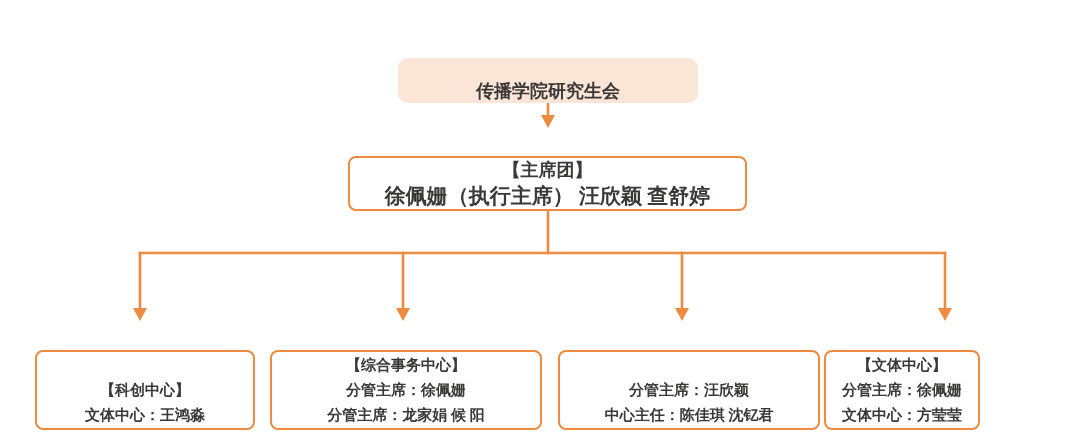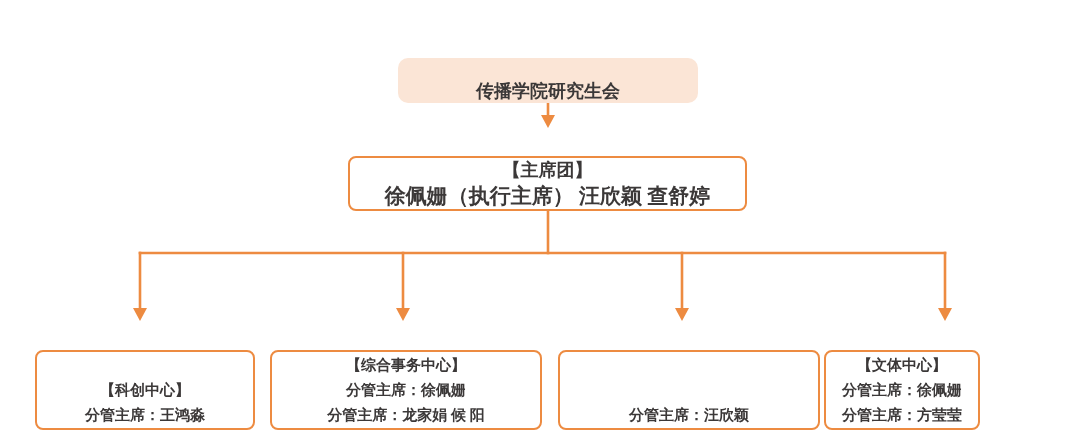--- a/index.html
+++ b/index.html
@@ -107,32 +107,33 @@
     <span>传播学院研究生会</span>
   </div>
 
   <div class="node node-presidium">
     <span class="title-line">【主席团】</span>
     <span class="members-line">徐佩姗（执行主席） 汪欣颖 查舒婷</span>
   </div>
 
   <div class="node node-center node-center-1">
     <span>【科创中心】</span>
-    <span>分管主席：王鸿淼</span>
+    <span>文体中心：王鸿淼</span>
   </div>
 
   <div class="node node-center node-center-2">
     <span>【综合事务中心】</span>
     <span>分管主席：徐佩姗</span>
     <span>分管主席：龙家娟 候 阳</span>
   </div>
 
   <div class="node node-center node-center-3">
     <span>分管主席：汪欣颖</span>
+    <span>中心主任：陈佳琪 沈钇君</span>
   </div>
 
   <div class="node node-center node-center-4">
     <span>【文体中心】</span>
     <span>分管主席：徐佩姗</span>
-    <span>分管主席：方莹莹</span>
+    <span>文体中心：方莹莹</span>
   </div>
 
 </div>
 
 </body></html>

